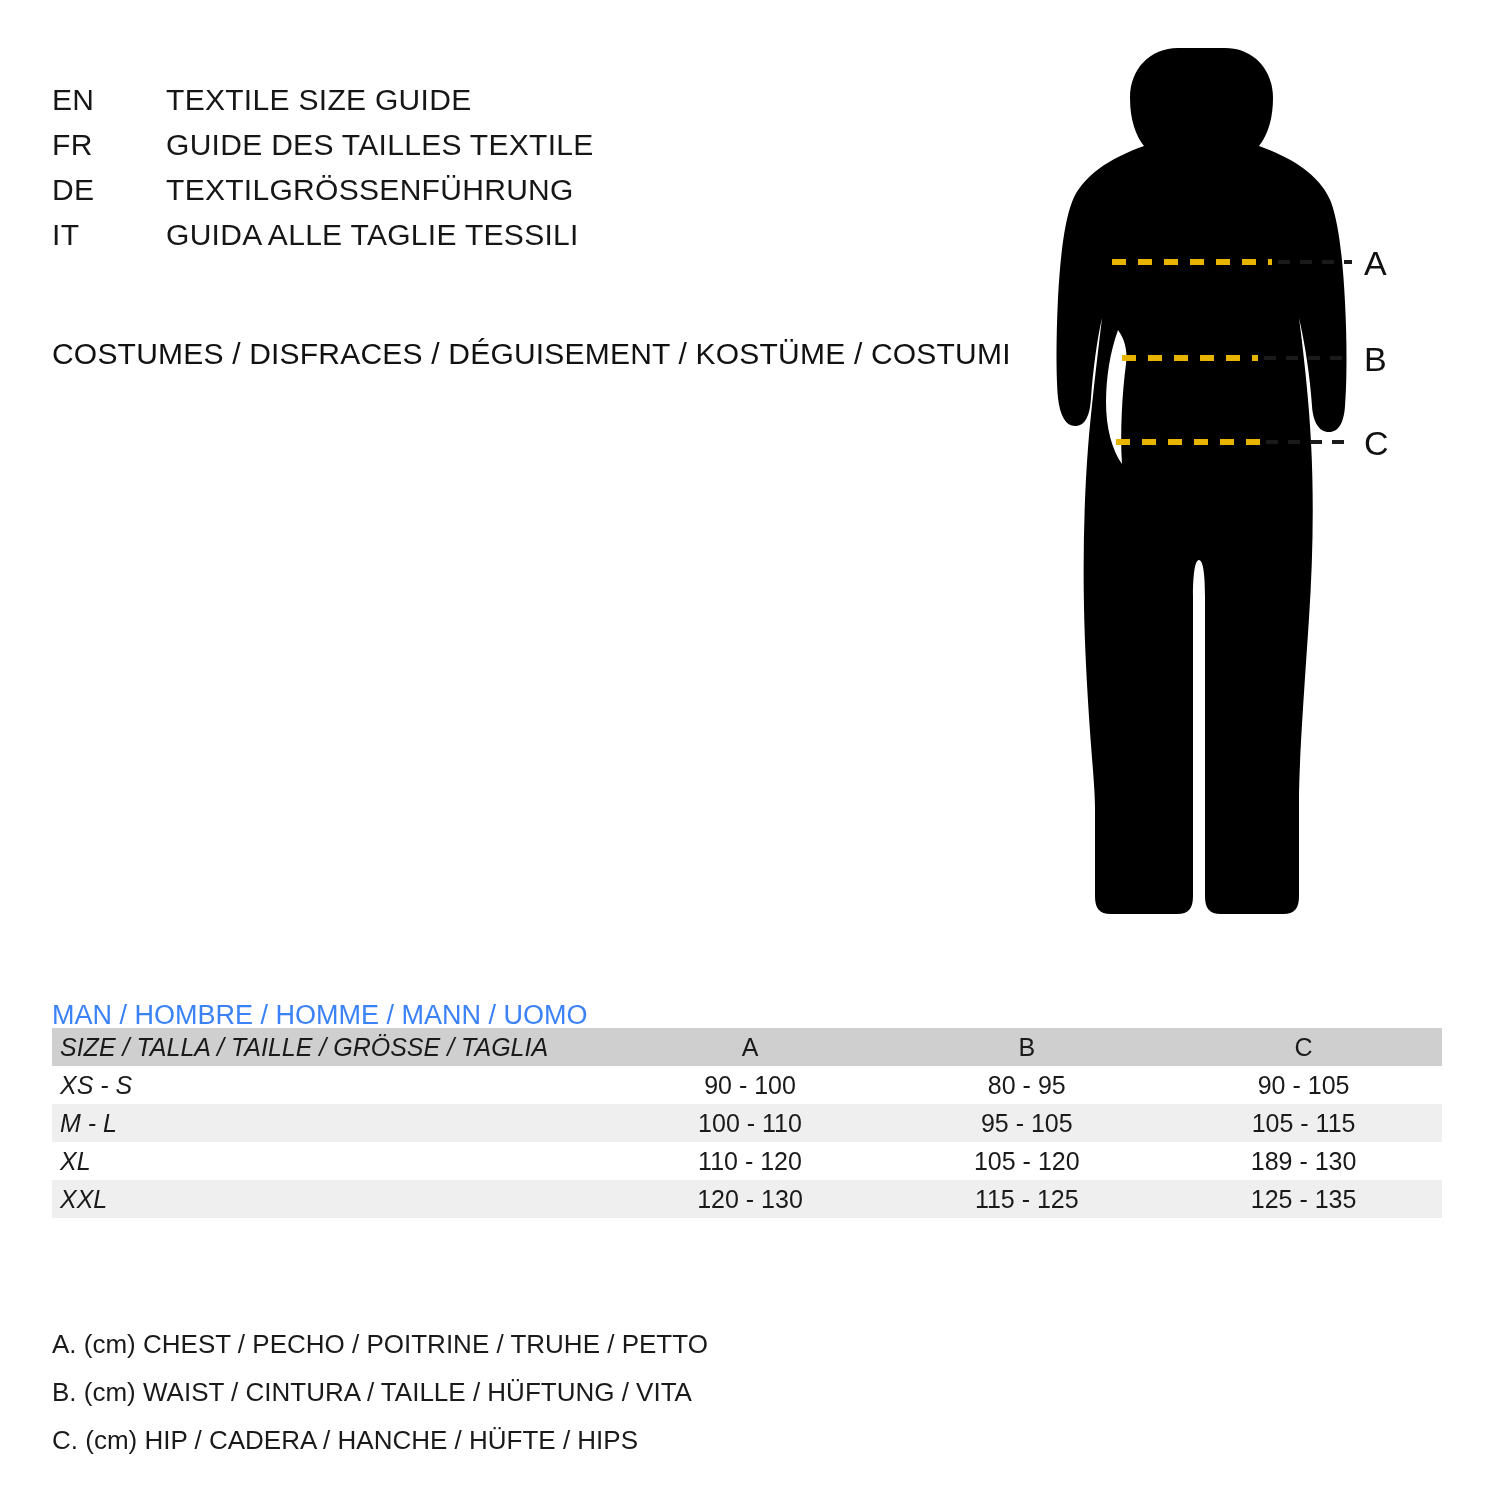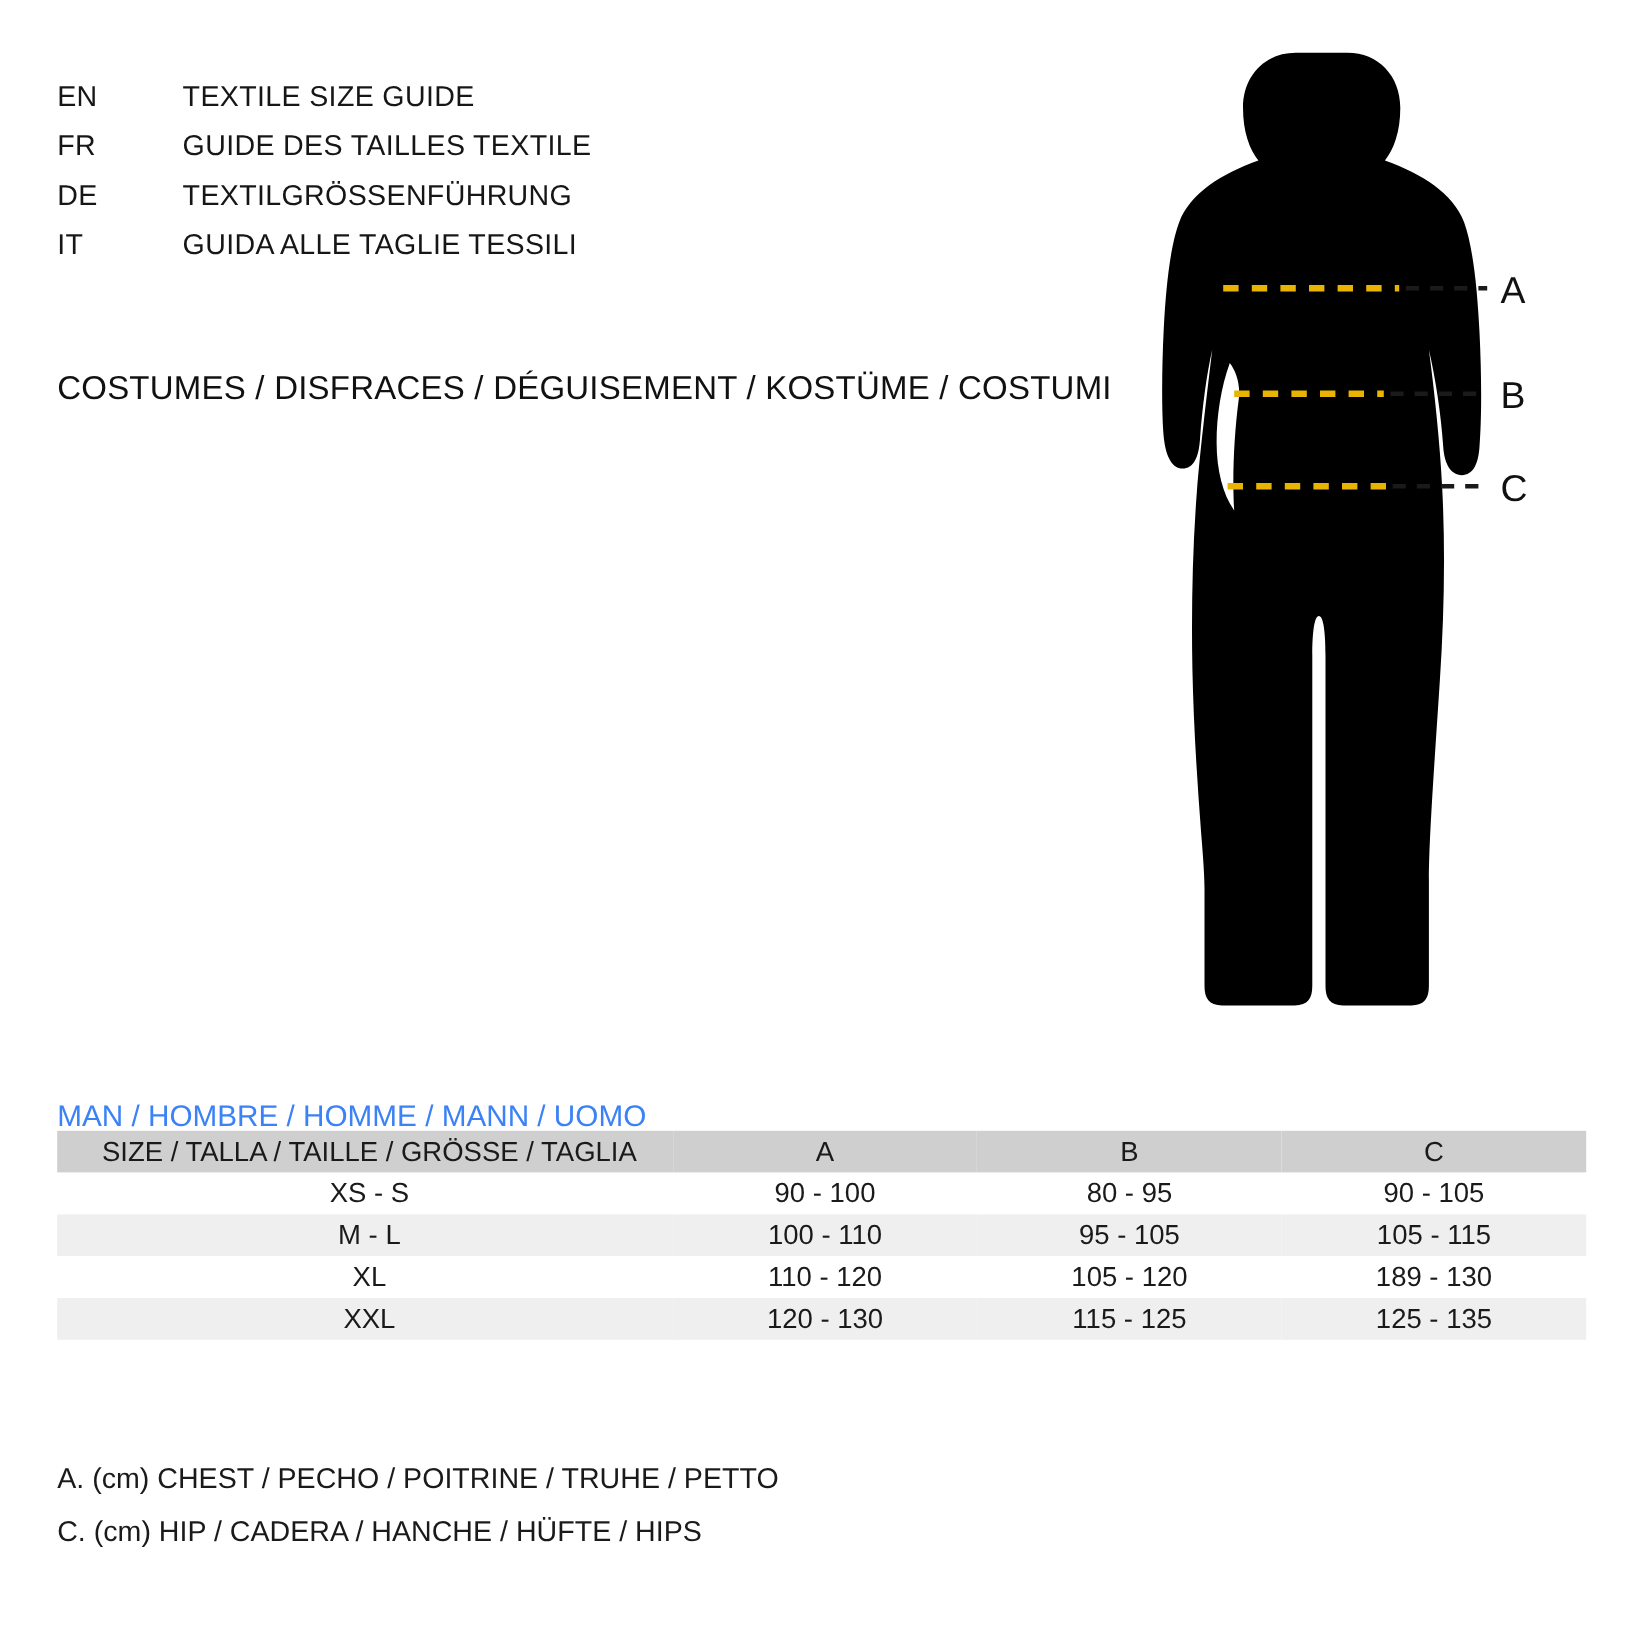--- a/index.html
+++ b/index.html
@@ -21,23 +21,23 @@
 
   
   .lang-block {
     position: absolute;
     left: 52px;
     top: 72px;
     width: 620px;
   }
   .lang-row {
     display: flex;
-    align-items: flex-start;
+    align-items: flex-end;
     height: 45px;
-    font-size: 26px;
+    font-size: 30px;
     letter-spacing: 0.3px;
     color: #161616;
   }
   .lang-code {
     width: 82px;
     flex: none;
   }
   .lang-text { white-space: nowrap; margin-left: 32px; }
 
   .costumes-line {
@@ -82,21 +82,21 @@
   table.size-table th,
   table.size-table td {
     padding: 0;
     height: 38px;
     font-weight: normal;
     line-height: 38px;
   }
   table.size-table thead tr { background: #cfcfcf; }
   table.size-table tbody tr:nth-child(odd) { background: #ffffff; }
   table.size-table tbody tr:nth-child(even) { background: #efefef; }
-  .col-size { width: 560px; padding-left: 8px !important; text-align: center; }
+  .col-size { width: 560px; padding-left: 8px !important; text-align: left; font-style: italic; }
   .col-m { width: 277px; text-align: center; }
 
   
   .legend {
     position: absolute;
     left: 52px;
     top: 1320px;
     width: 900px;
   }
   .legend-row {
@@ -201,16 +201,17 @@
         <td class="col-size">XXL</td>
         <td class="col-m">120 - 130</td>
         <td class="col-m">115 - 125</td>
         <td class="col-m">125 - 135</td>
       </tr>
     </tbody>
   </table>
 
   <div class="legend">
     <div class="legend-row">A. (cm) CHEST / PECHO / POITRINE / TRUHE / PETTO</div>
+    <div class="legend-row">B. (cm) WAIST / CINTURA / TAILLE / HÜFTUNG / VITA</div>
     <div class="legend-row">C. (cm) HIP / CADERA / HANCHE / HÜFTE / HIPS</div>
   </div>
 
 </div>
 
 </body></html>

